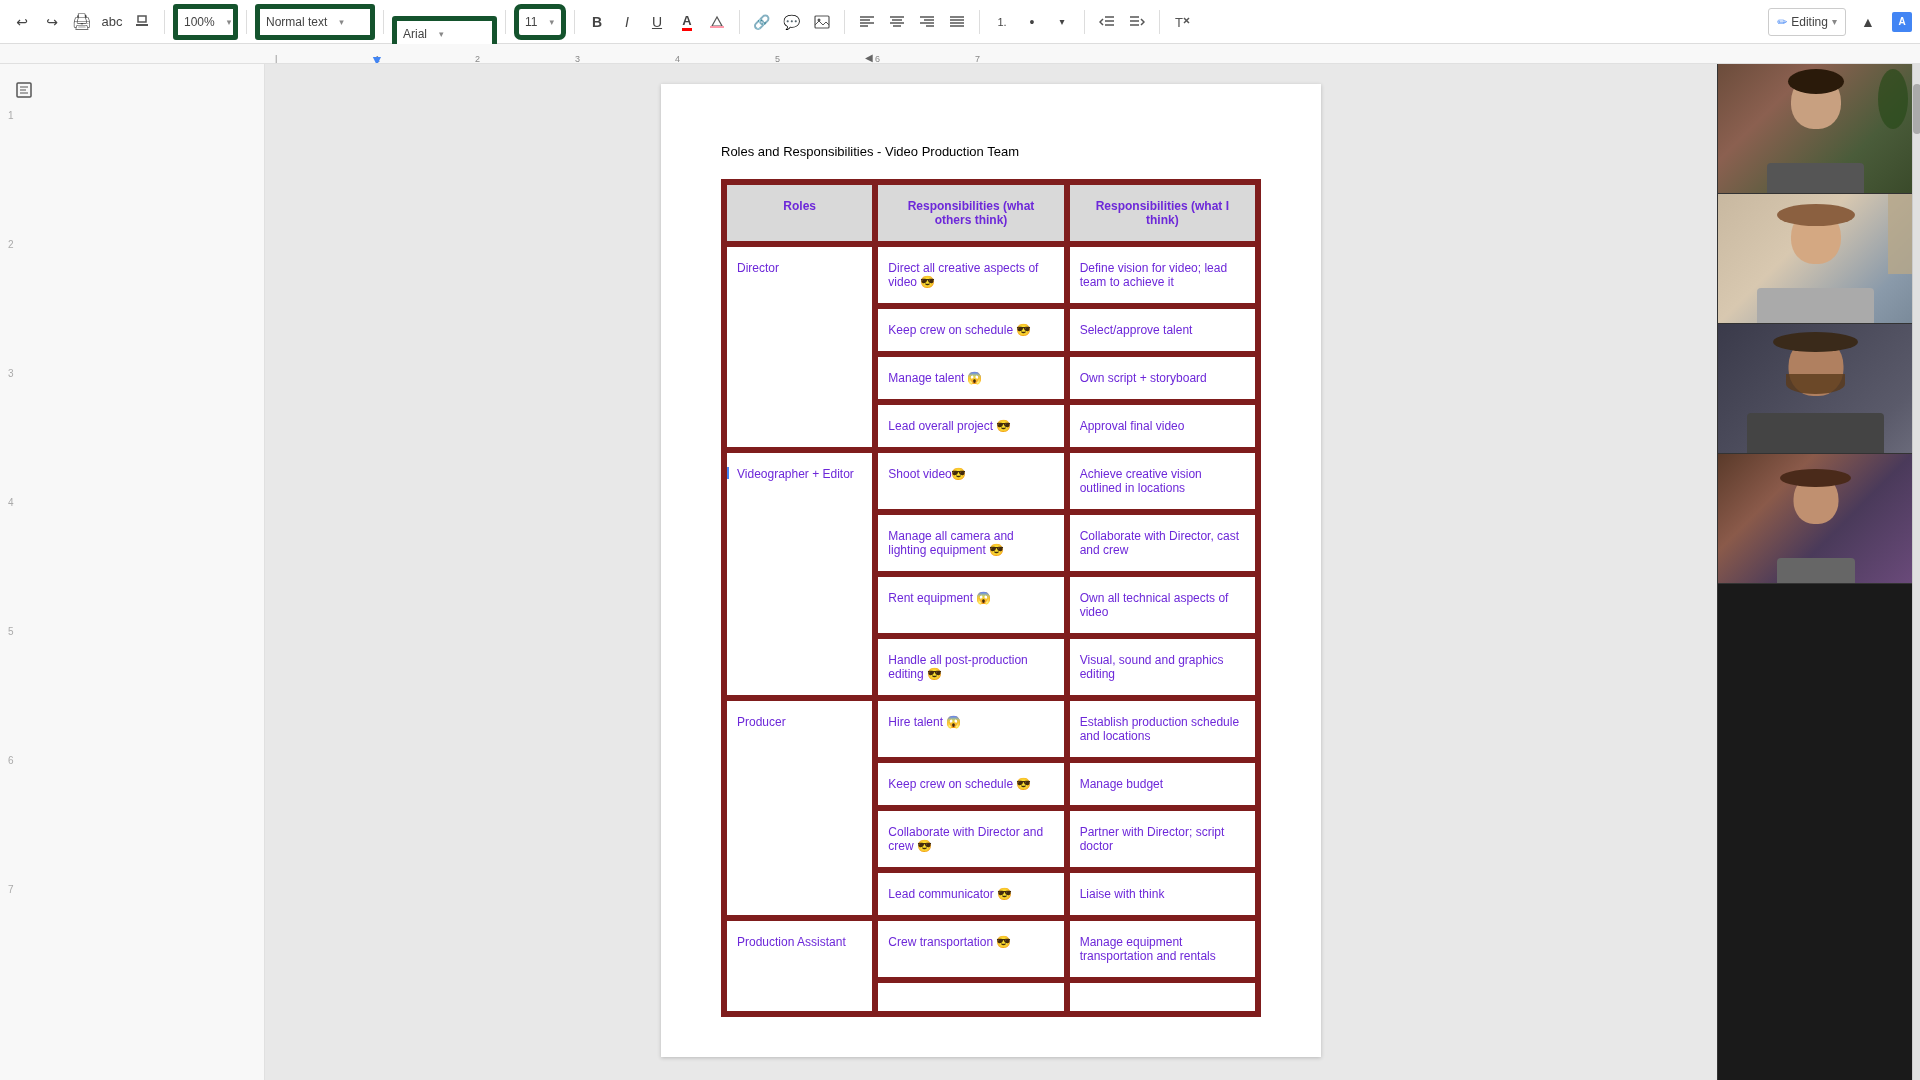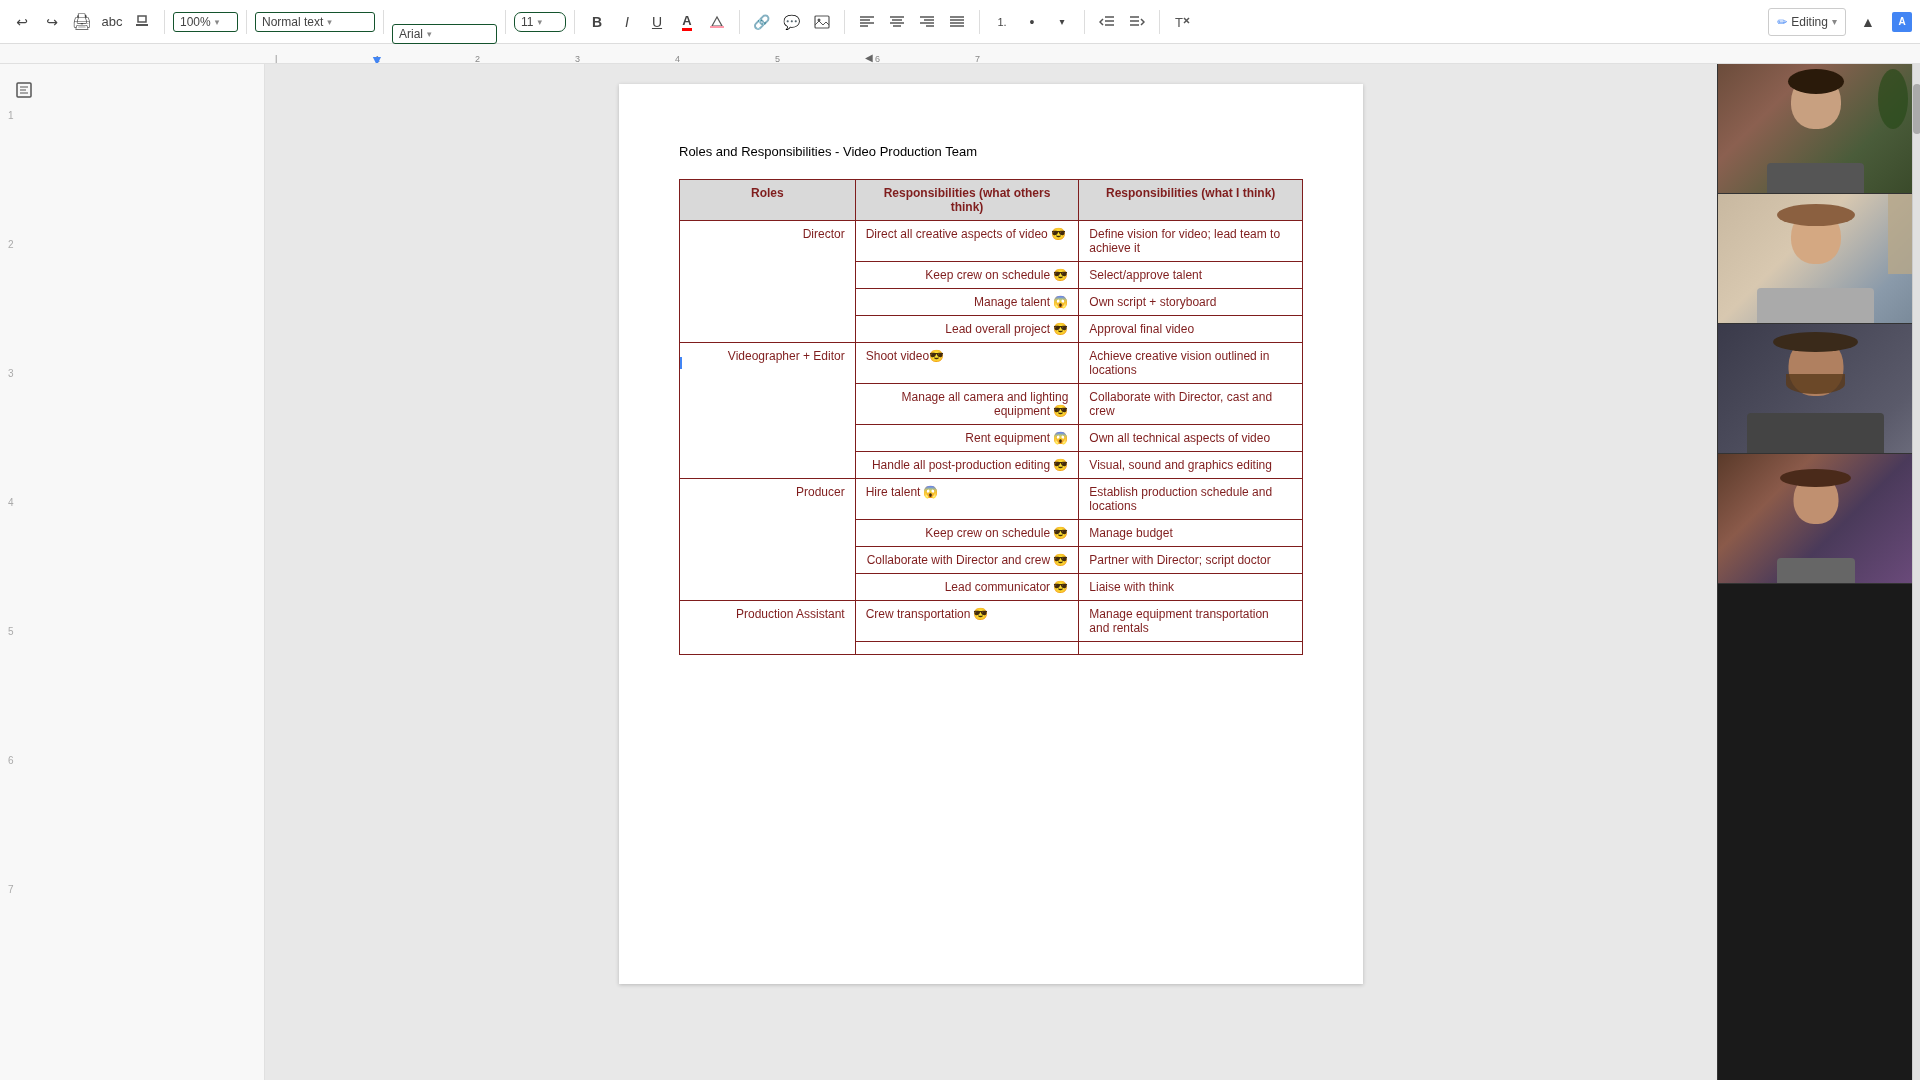--- a/index.html
+++ b/index.html
@@ -35,29 +35,29 @@
       border: none;
       background: none;
       cursor: pointer;
       border-radius: 3px;
       font-size: 14px;
       color: #444;
     }
     .tb-select {
       display: flex;
       align-items: center;
-      height: 20px;
-      border: 1px solid #14532d;
+      height: 36px;
+      border: 5px solid #14532d;
       border-radius: 3px;
       padding: 0 6px;
       background: #fff;
       cursor: pointer;
       font-size: 12px;
       color: #444;
-      gap: 4px;
+      gap: 12px;
     }
     .tb-select .arrow { font-size: 9px; color: #888; }
     .zoom-select { width: 65px; }
     .style-select { width: 120px; }
     .font-select { width: 105px; margin-top: 24px; }
     .size-select { width: 52px; border-radius: 7px; }
     .editing-btn {
       display: flex;
       align-items: center;
       height: 28px;
@@ -123,52 +123,51 @@
       flex: 1;
       background: #e8e8e8;
       overflow-y: auto;
       padding: 20px 0;
       display: flex;
       flex-direction: column;
       align-items: center;
     }
     .doc-page {
       background: #fff;
-      width: 744px;
+      width: 660px;
       min-height: 900px;
       box-shadow: 0 1px 4px rgba(0,0,0,0.2);
       padding: 60px 60px 40px 60px;
     }
     .doc-title {
       font-size: 13px;
       font-weight: normal;
       margin-bottom: 20px;
       color: #000;
     }
 
     
     .roles-table {
       width: 100%;
       border-collapse: collapse;
       font-size: 12px;
     }
     .roles-table th, .roles-table td {
-      border: 1px solid #7f1d1d;
-      padding: 6px 10px;
+      border: 6px solid #7f1d1d;
+      padding: 14px 10px;
       vertical-align: top;
-      color: #7f1d1d;
+      color: #6d28d9;
     }
     .roles-table th {
       background: #d9d9d9;
       font-weight: bold;
       font-size: 12px;
     }
     .roles-table td:first-child {
       width: 165px;
-      text-align: right;
     }
     .roles-table td:nth-child(2) {
       width: 210px;
     }
     .roles-table td:nth-child(3) {
       width: 210px;
     }
 
     
     .video-panel {

